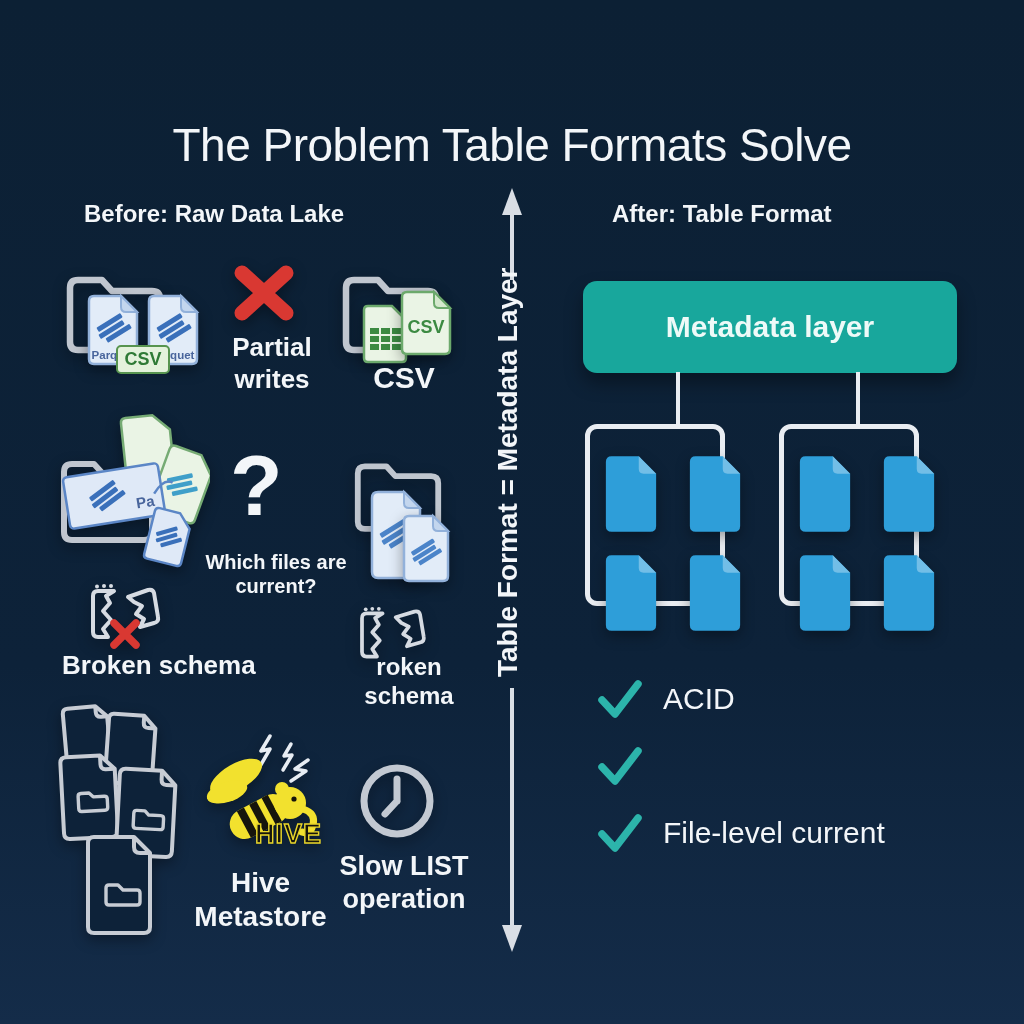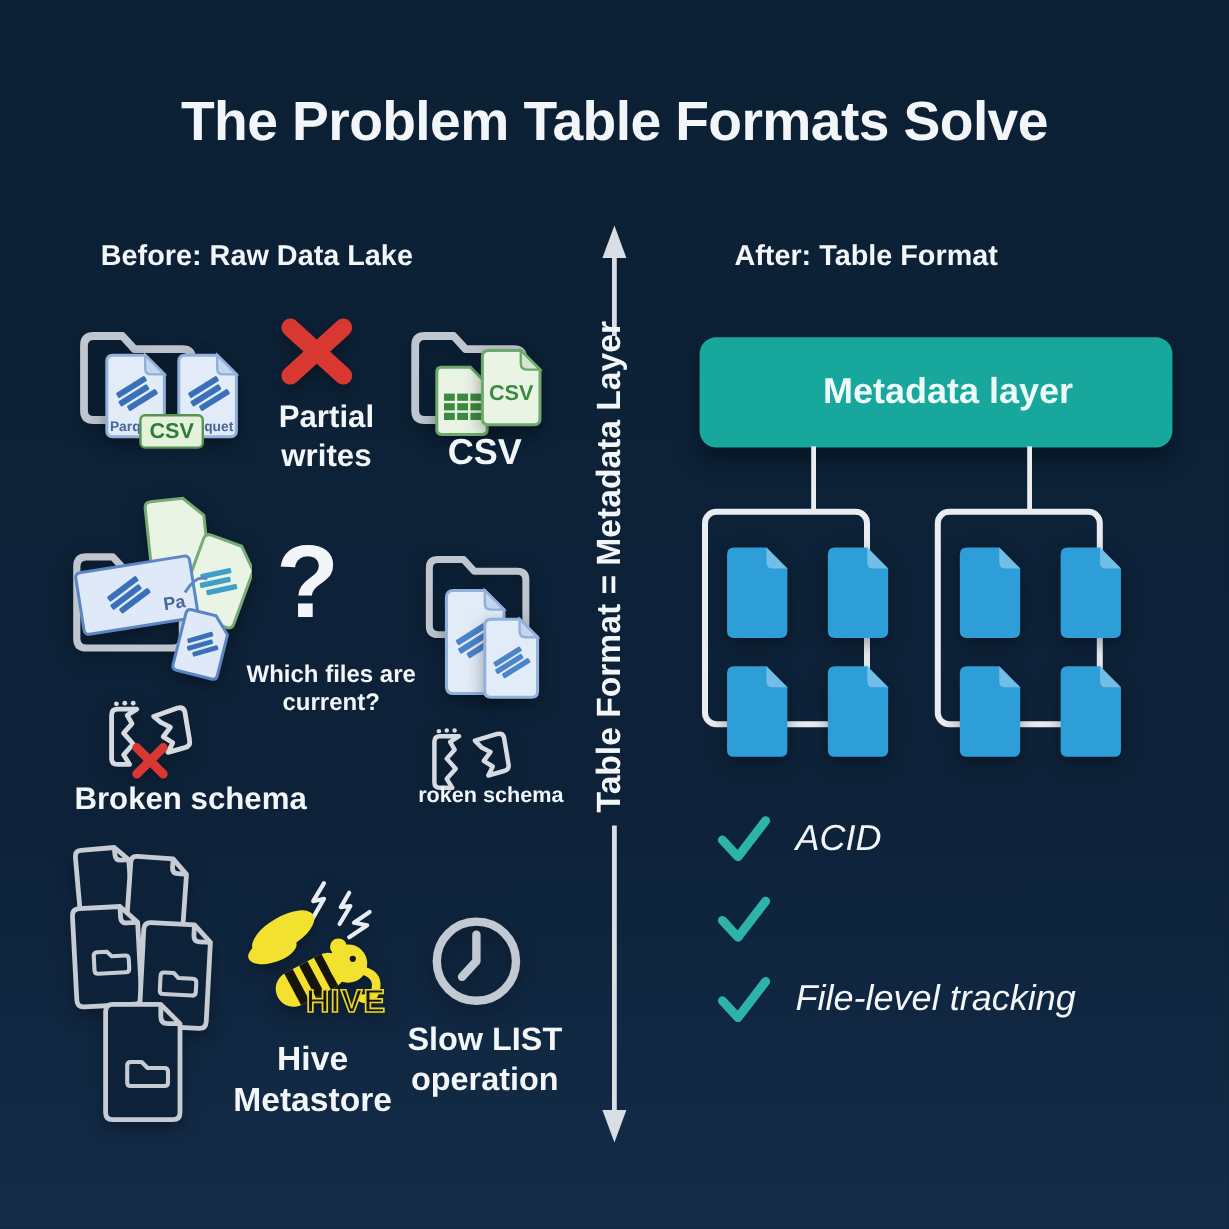--- a/index.html
+++ b/index.html
@@ -2,35 +2,35 @@
 <html><head>
 <meta charset="utf-8">
 <style>
   html,body{margin:0;padding:0;background:#0d2239;}
   #canvas{
     position:relative;width:1024px;height:1024px;overflow:hidden;
     background:linear-gradient(180deg,#0c2034 0%,#0d2239 65%,#142c49 100%);
     font-family:"Liberation Sans", sans-serif;color:#f3f6f9;
   }
   .abs{position:absolute;}
-  .ttl{font-size:46px;font-weight:700;letter-spacing:-0.5px;text-align:center;width:100%;}
+  .ttl{font-size:46px;font-weight:400;letter-spacing:-0.5px;text-align:center;width:100%;margin-top:44px;}
   .hdr{font-size:24px;font-weight:700;}
   .lbl{font-weight:600;text-align:center;line-height:1.22;}
   .icon{filter:drop-shadow(0 5px 7px rgba(0,0,0,0.35));}
   .chip{
     background:#e4f2dc;border:2px solid #57944f;border-radius:5px;
     color:#2f7a36;font-weight:700;font-size:18px;display:flex;align-items:center;justify-content:center;
   }
   .mbox{
     background:#18a79c;border-radius:14px;display:flex;align-items:center;justify-content:center;
-    font-size:30px;font-weight:600;color:#eefaf8;box-shadow:0 10px 18px rgba(0,0,0,0.35);padding-left:20px;
+    font-size:30px;font-weight:600;color:#eefaf8;box-shadow:0 10px 18px rgba(0,0,0,0.35);
   }
   .conn{background:#e9edf2;width:4px;}
   .bracket{border:5px solid #e9edf2;border-radius:12px;background:transparent;}
-  .benefit-row{display:flex;align-items:center;gap:20px;height:46px;margin-bottom:21px;font-style:italic;}
+  .benefit-row{display:flex;align-items:center;gap:20px;height:46px;margin-bottom:21px;}
   .benefit-label{font-size:30px;font-weight:500;color:#f3f6f9;}
   .divider-label{
     font-size:28px;font-weight:700;text-align:center;white-space:nowrap;
     transform:rotate(-90deg);
   }
   .qmark{font-size:86px;font-weight:700;line-height:1;}
 </style>
 </head>
 <body>
 
@@ -182,21 +182,21 @@
     <g fill="none" stroke="#d6dbe2" stroke-width="4" stroke-linejoin="round">
       <path d="M32 8 H15 Q10 8 10 13 V49 Q10 54 15 54 H26 L21 46 L29 37 L21 28 L28 20 L24 13 Z"></path>
       <path d="M46 12 L66 6 Q71 5 72 9 L76 33 Q77 38 72 39 L58 43 L62 35 L54 30 L60 22 L52 18 Z"></path>
     </g>
     <g fill="#d6dbe2">
       <circle cx="14" cy="3.5" r="2"></circle>
         <circle cx="21" cy="3" r="2"></circle>
         <circle cx="28" cy="3" r="2"></circle>
     </g>
   </svg>
-  <div class="abs lbl" style="left:348px;top:652px;width:122px;font-size:18px;">roken schema</div>
+  <div class="abs lbl" style="left:348px;top:652px;width:122px;font-size:24px;">roken schema</div>
 
   <svg class="abs icon" style="left:56px;top:702px;" width="140" height="242" viewBox="0 0 140 242">
     <g stroke="#c7ccd4" stroke-width="4" stroke-linejoin="round" fill="#0d2239">
       <g transform="translate(6,2) rotate(-5 26 34)">
         <path d="M3 8 q0-5 5-5 h28 l11 11 v50 q0 5-5 5 H8 q-5 0-5-5 Z"></path>
         <path d="M36 3 v6 q0 5 5 5 h6" fill="none"></path>
       </g>
       <g transform="translate(48,10) rotate(4 28 36)">
         <path d="M3 8 q0-5 5-5 h30 l12 12 v52 q0 5-5 5 H8 q-5 0-5-5 Z"></path>
         <path d="M38 3 v7 q0 5 5 5 h7" fill="none"></path>
@@ -298,17 +298,17 @@
     </div>
     <div class="benefit-row">
       <svg width="46" height="44" viewBox="0 0 46 44">
         <polyline points="5,23 18,37 41,7" fill="none" stroke="#2cb4ab" stroke-width="7.5" stroke-linecap="round" stroke-linejoin="round"></polyline>
       </svg>
     </div>
     <div class="benefit-row">
       <svg width="46" height="44" viewBox="0 0 46 44">
         <polyline points="5,23 18,37 41,7" fill="none" stroke="#2cb4ab" stroke-width="7.5" stroke-linecap="round" stroke-linejoin="round"></polyline>
       </svg>
-      <span class="benefit-label">File-level tracking</span>
+      <span class="benefit-label">File-level current</span>
     </div>
   </div>
 
 </div>
 
 </body></html>

